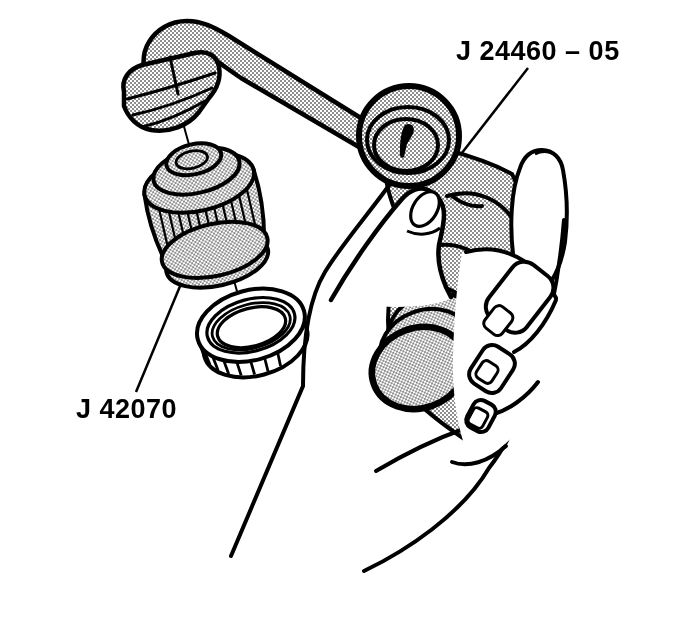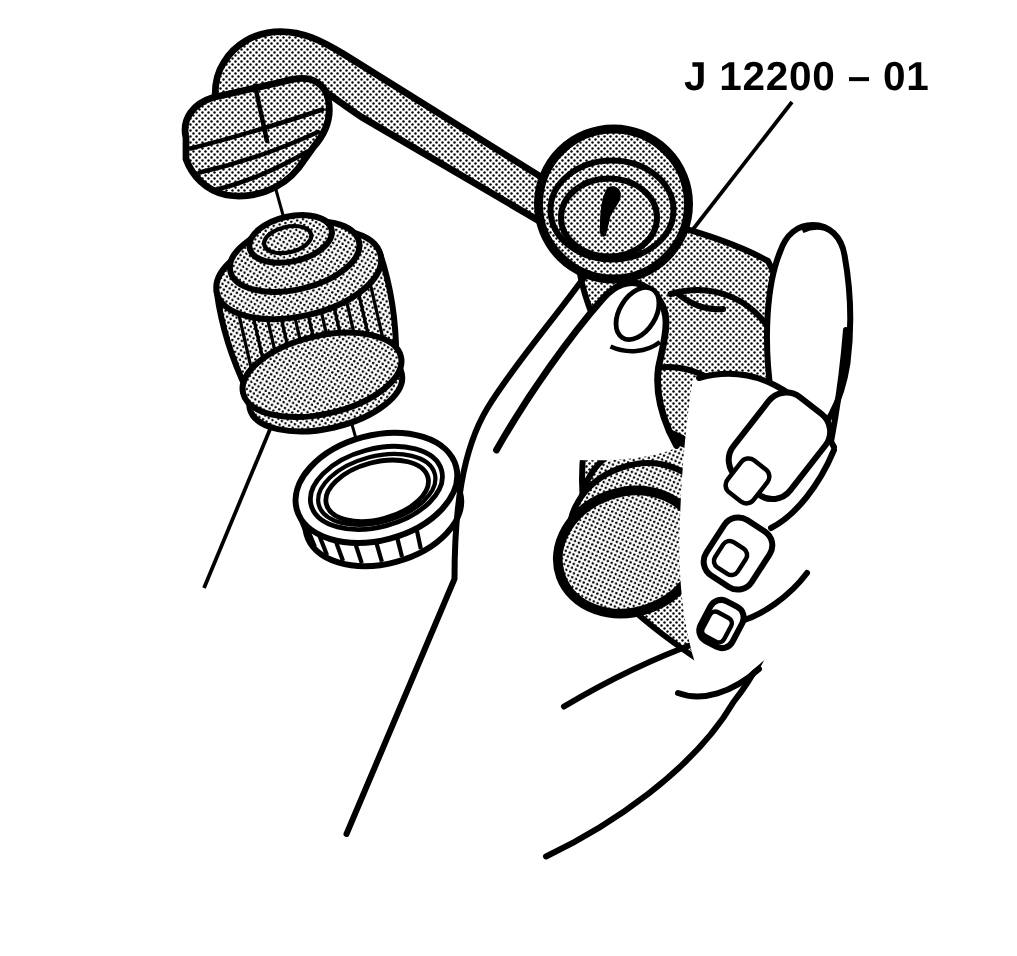--- a/index.html
+++ b/index.html
@@ -161,15 +161,16 @@
   </g>
 
   <g>
     <circle cx="409" cy="136" r="50" fill="url(#stip)" stroke="#000" stroke-width="6"></circle>
     <ellipse cx="408" cy="140" rx="41" ry="33" fill="none" stroke="#000" stroke-width="4"></ellipse>
     <ellipse cx="406" cy="145" rx="32" ry="26" fill="none" stroke="#000" stroke-width="4"></ellipse>
     <path d="M 405,125 C 411,122 416,127 413,134 L 407,144 L 404,157 C 402,159 399,157 400,151 C 400,141 401,131 405,125 Z" fill="#000"></path>
   </g>
 </svg>
 
-<div class="part-label" id="label-j24460">J 12200 – 01</div>
+<div class="part-label" id="label-j24460">J 24460 – 05</div>
+<div class="part-label" id="label-j42070">J 42070</div>
 
 </div>
 
 </body></html>

